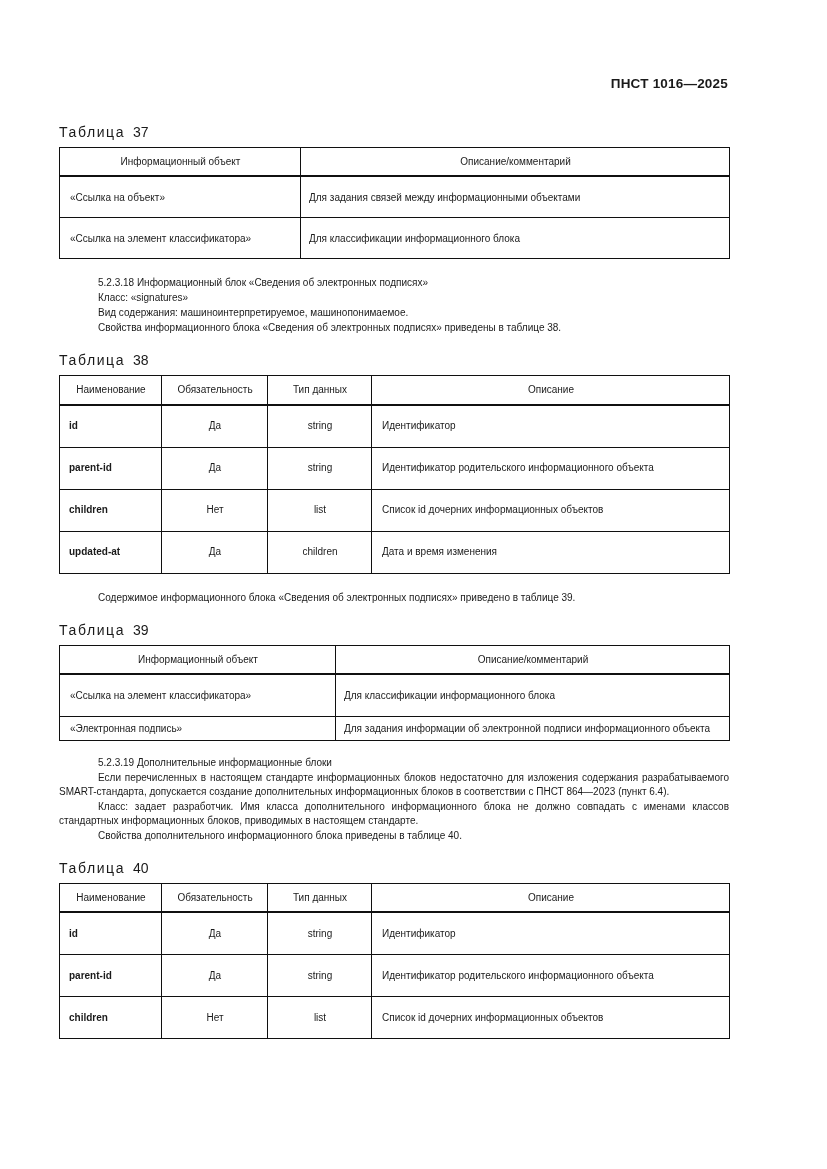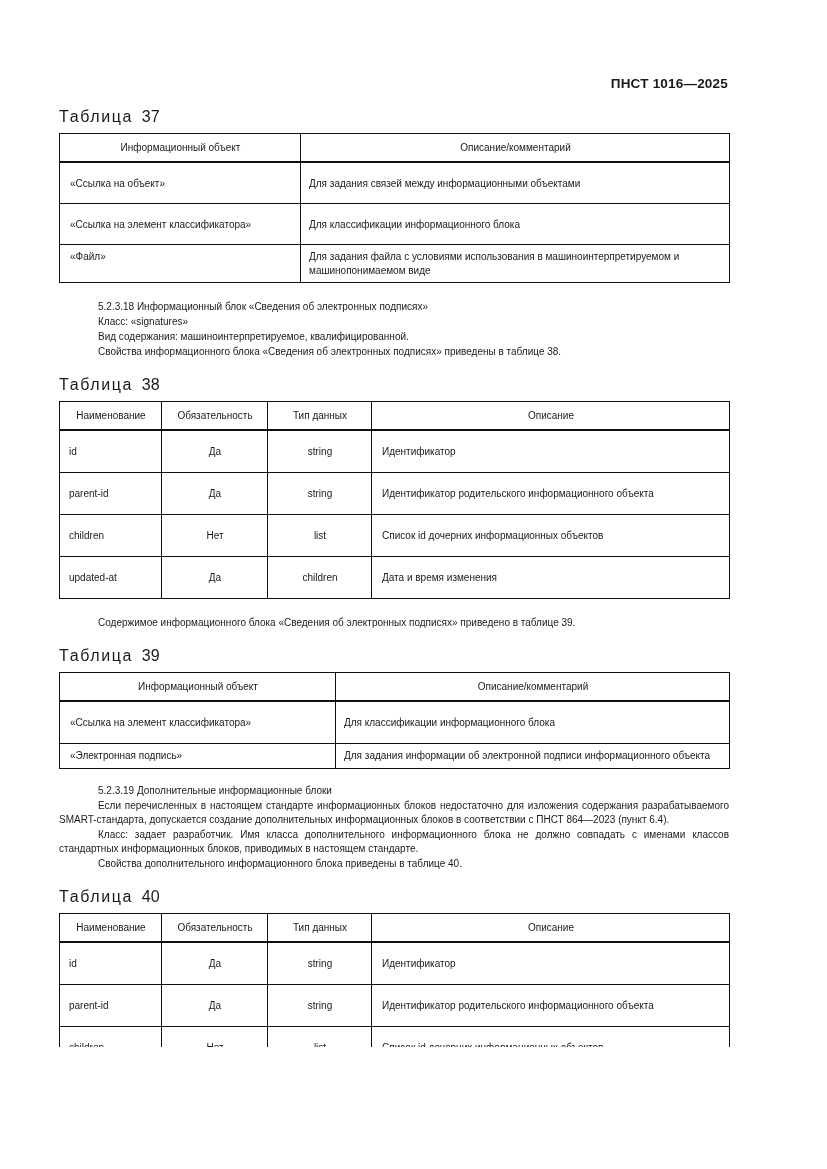--- a/index.html
+++ b/index.html
@@ -35,23 +35,23 @@
   
   .content {
     position: absolute;
     left: 59px;
     top: 108px;
     width: 670px;
   }
 
   
   .tbl-caption {
-    font-size: 16px;
+    font-size: 14px;
     letter-spacing: 1.6px;
-    margin: 0 0 7px 0;
+    margin: 16px 0 7px 0;
     white-space: nowrap;
   }
   .tbl-caption .num {
     letter-spacing: 0;
   }
 
   
   table.doc-table {
     border-collapse: collapse;
     width: 670px;
@@ -81,21 +81,21 @@
   .t39 col.c1 { width: 276px; }
   .t39 col.c2 { width: 394px; }
 
   
   .t-props col.c1 { width: 102px; }
   .t-props col.c2 { width: 106px; }
   .t-props col.c3 { width: 104px; }
   .t-props col.c4 { width: 358px; }
 
   .t37 td.obj, .t39 td.obj { padding-left: 10px; }
-  .t-props td.nm { padding-left: 9px; }
+  .t-props td.nm { padding-left: 9px; font-weight: bold; }
   .t-props td.desc { padding-left: 10px; }
 
   .row-tall td { height: 30px; }
   .row-tall2 td { height: 31px; }
 
   
   .para {
     font-size: 10px;
     line-height: 1.4;
     margin: 0;
@@ -146,31 +146,27 @@
       </thead>
       <tbody>
         <tr class="row-tall">
           <td class="c-left obj">«Ссылка на объект»</td>
           <td class="c-left">Для задания связей между информационными объектами</td>
         </tr>
         <tr class="row-tall">
           <td class="c-left obj">«Ссылка на элемент классификатора»</td>
           <td class="c-left">Для классификации информационного блока</td>
         </tr>
-        <tr>
-          <td class="c-left obj" style="vertical-align:top;">«Файл»</td>
-          <td class="c-left">Для задания файла с условиями использования в машиноинтерпретируемом и машинопонимаемом виде</td>
-        </tr>
       </tbody>
     </table>
 
     <div class="block">
       <p class="para indent">5.2.3.18 Информационный блок «Сведения об электронных подписях»</p>
       <p class="para indent">Класс: «signatures»</p>
-      <p class="para indent">Вид содержания: машиноинтерпретируемое, квалифицированной.</p>
+      <p class="para indent">Вид содержания: машиноинтерпретируемое, машинопонимаемое.</p>
       <p class="para indent">Свойства информационного блока «Сведения об электронных подписях» приведены в таблице 38.</p>
     </div>
 
     <p class="tbl-caption">
       <span>Таблица</span><span class="num">&nbsp;&nbsp;</span><span class="num">38</span>
     </p>
     <table class="doc-table t-props">
       <colgroup>
           <col class="c1">
           <col class="c2">

